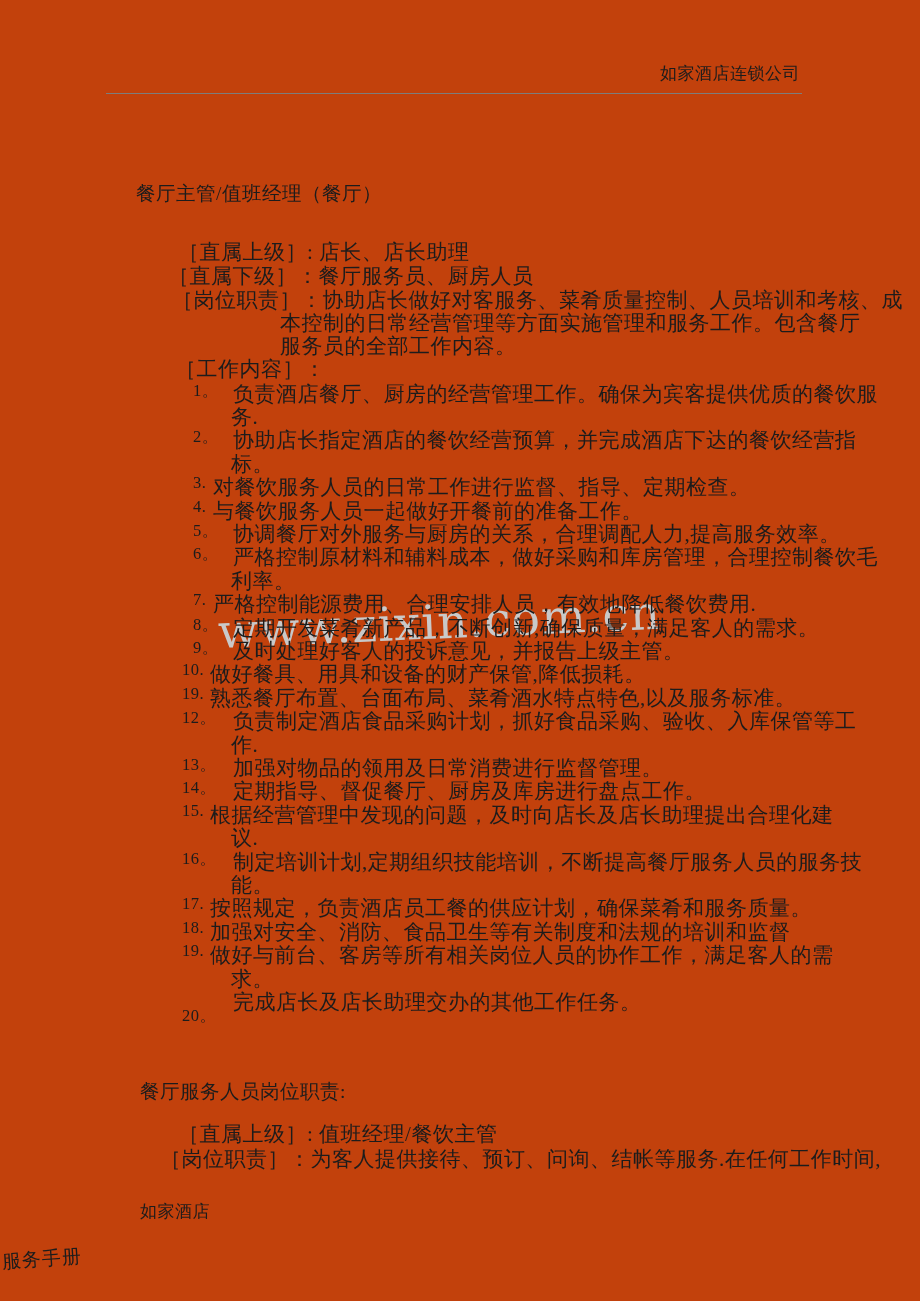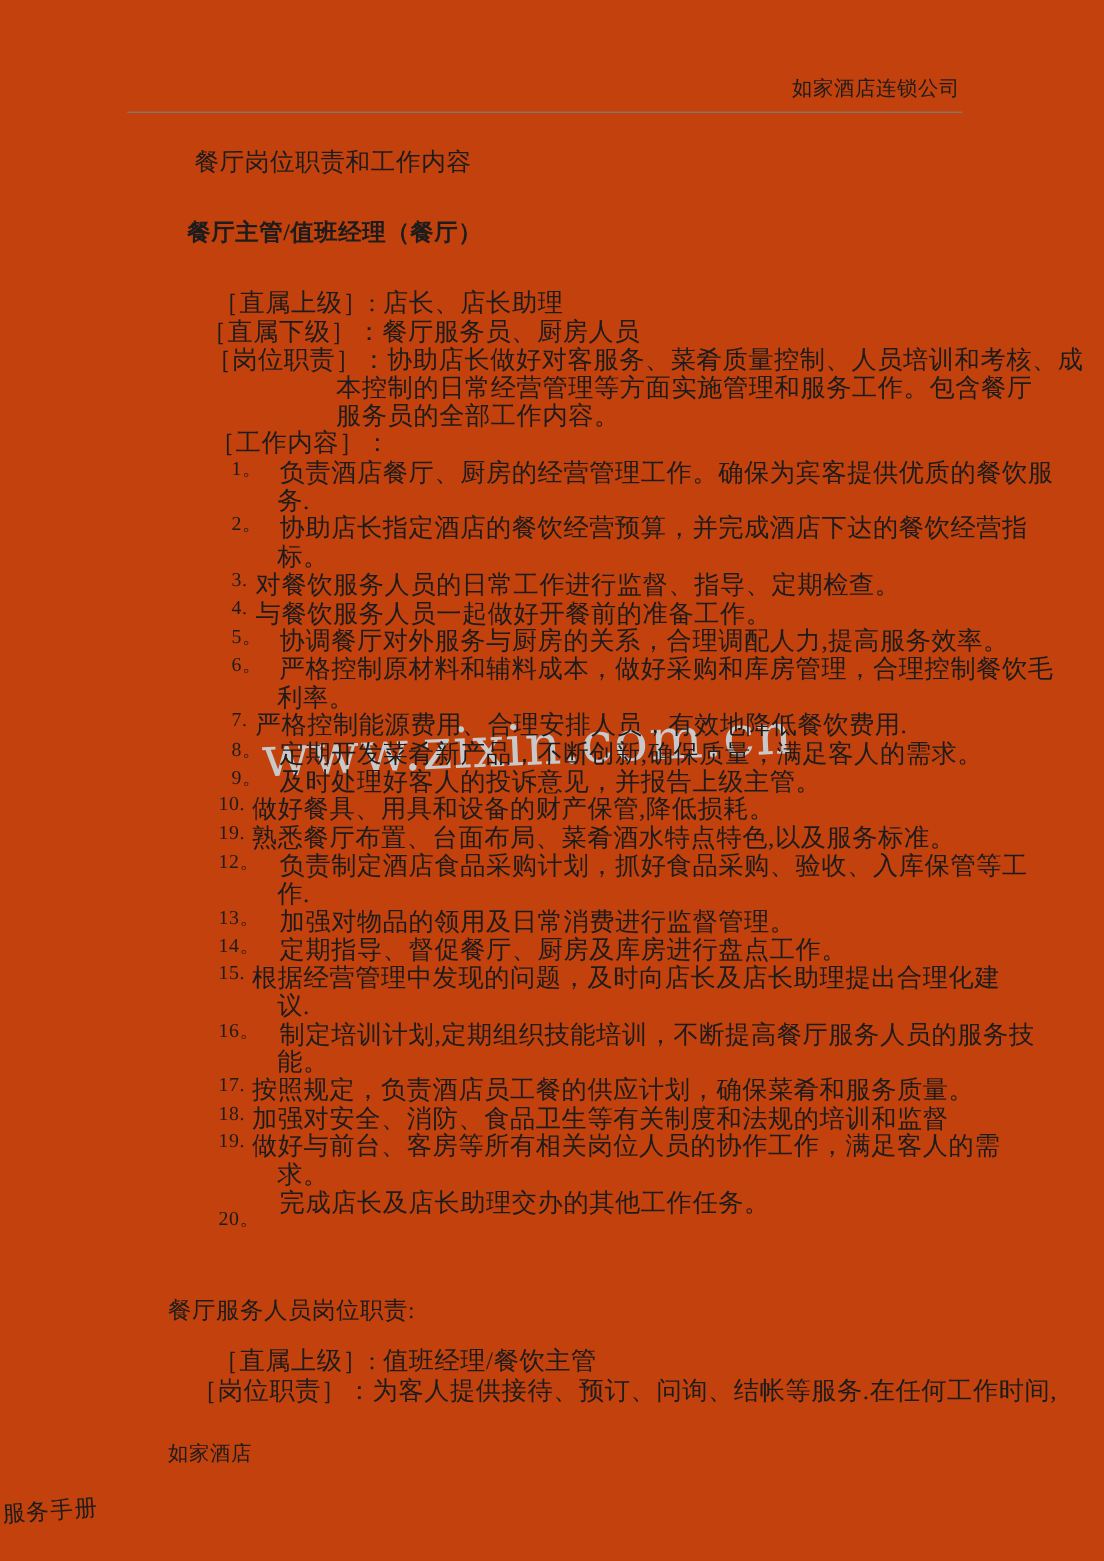--- a/index.html
+++ b/index.html
@@ -9,21 +9,21 @@
     background:#c2410c;
     overflow:hidden;
     font-family:"Liberation Serif","DejaVu Serif",serif;
     color:#1c1c1c;
   }
   .abs{position:absolute;white-space:nowrap;}
   .header-company{top:62px;right:120px;font-size:17px;letter-spacing:0.5px;z-index:2;}
   .header-rule{position:absolute;top:93px;left:106px;right:118px;height:1px;background:#7d7d7d;z-index:2;}
   .page-title{left:162px;top:121px;font-size:20.5px;letter-spacing:0.5px;z-index:2;}
   .h2{font-size:19.5px;letter-spacing:0.5px;z-index:2;}
-  .h2.sec1{left:156px;top:180px;font-weight:bold;}
+  .h2.sec1{left:136px;top:180px;}
   .h2.sec2{left:140px;top:1078px;}
   .doc-line{position:absolute;white-space:nowrap;font-size:21px;letter-spacing:0.5px;z-index:2;}
   .num{position:absolute;white-space:nowrap;font-size:16.5px;letter-spacing:0.5px;z-index:2;}
   .footer-brand{left:140px;top:1200px;font-size:17px;letter-spacing:0.5px;z-index:2;}
   .side-label{left:2px;top:1249px;font-size:19px;letter-spacing:1px;transform:rotate(-4deg);transform-origin:0 50%;z-index:2;}
   .watermark{
     left:218px;top:604px;
     font-size:47px;
     color:#c9c9c9;
     letter-spacing:1px;
@@ -36,21 +36,20 @@
 </head>
 <body>
 
 <div class="page">
 
   <div class="abs header-company">如家酒店连锁公司</div>
   <div class="header-rule"></div>
 
   <div class="abs watermark">www.zixin.com.cn</div>
 
-  <div class="abs page-title">餐厅岗位职责和工作内容</div>
 
   <div class="abs h2 sec1">餐厅主管/值班经理（餐厅）</div>
 
   <div>
       <div class="doc-line" style="left: 178px; top: 238px;">［直属上级］: 店长、店长助理</div>
       <div class="doc-line" style="left: 168px; top: 262px; text-align: center;">［直属下级］：餐厅服务员、厨房人员</div>
       <div class="doc-line" style="left: 172px; top: 286px;">［岗位职责］：协助店长做好对客服务、菜肴质量控制、人员培训和考核、成</div>
       <div class="doc-line" style="left: 280px; top: 309px;">本控制的日常经营管理等方面实施管理和服务工作。包含餐厅</div>
       <div class="doc-line" style="left: 280px; top: 332px;">服务员的全部工作内容。</div>
       <div class="doc-line" style="left: 175px; top: 355px;">［工作内容］：</div>

